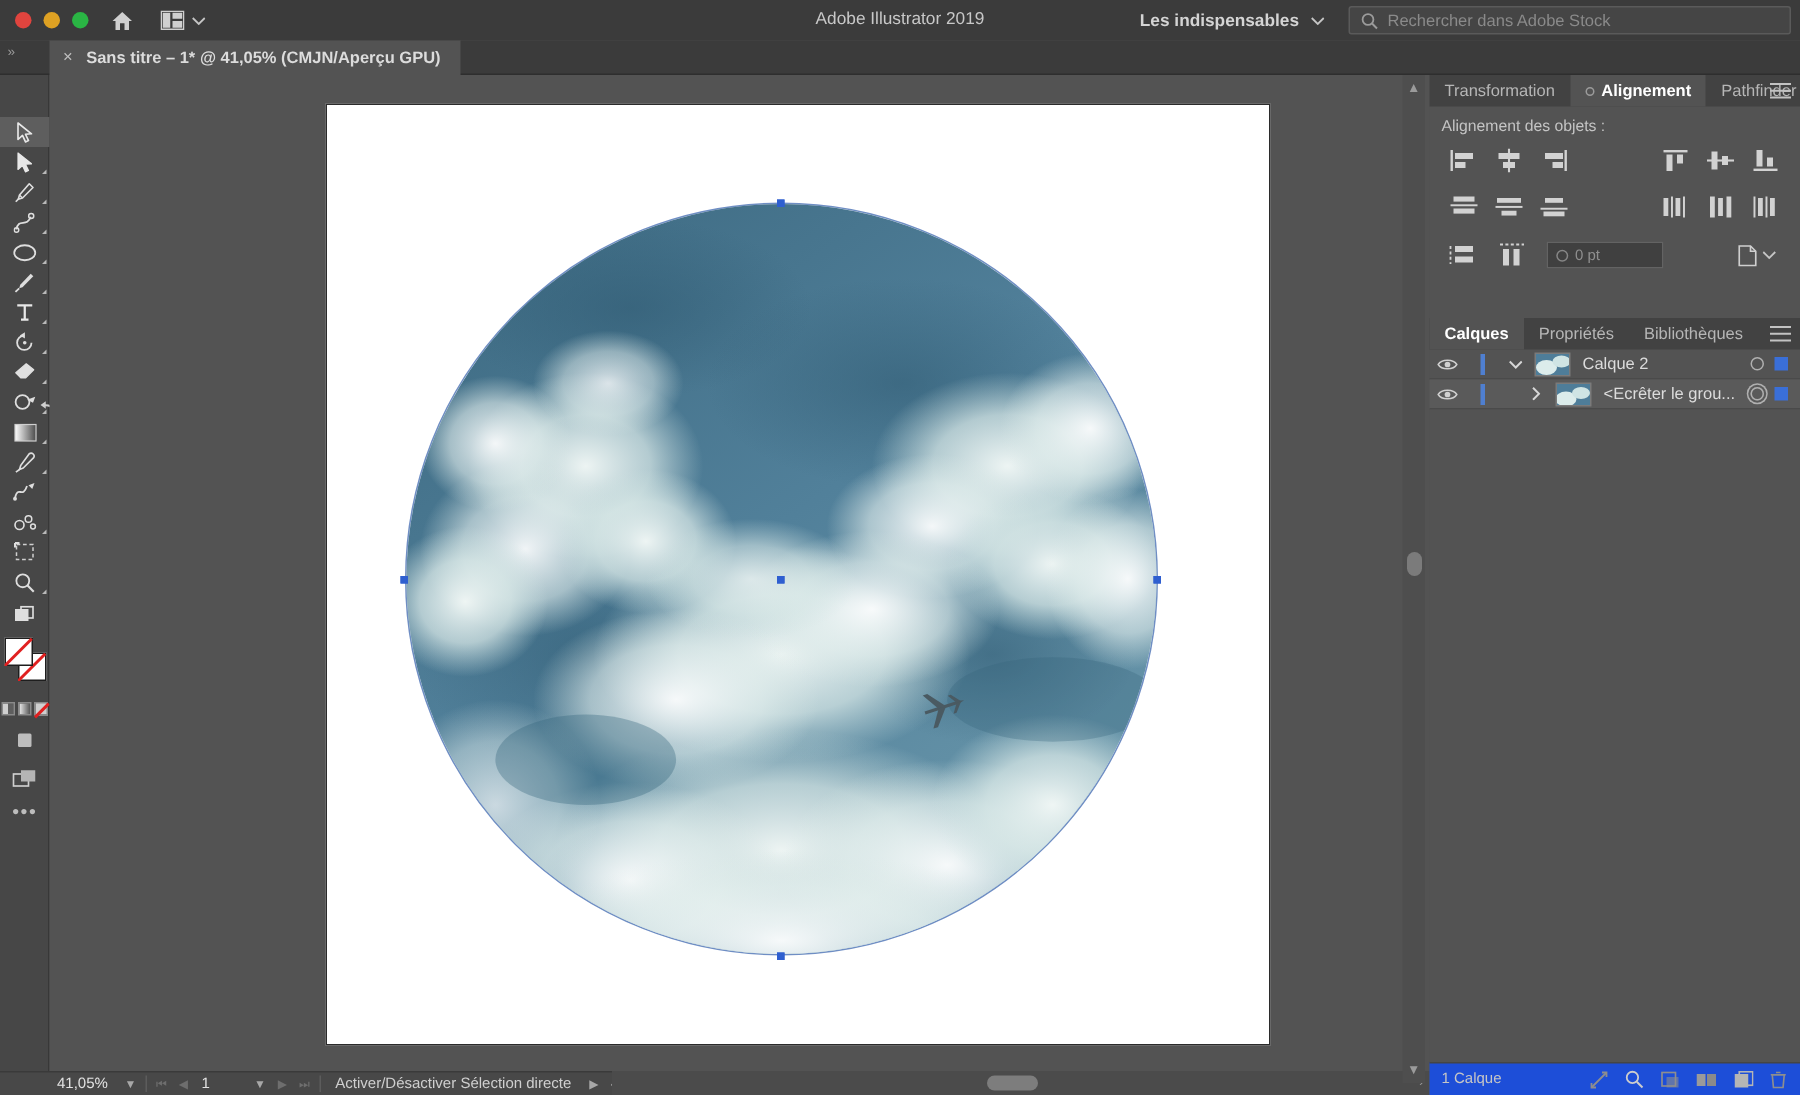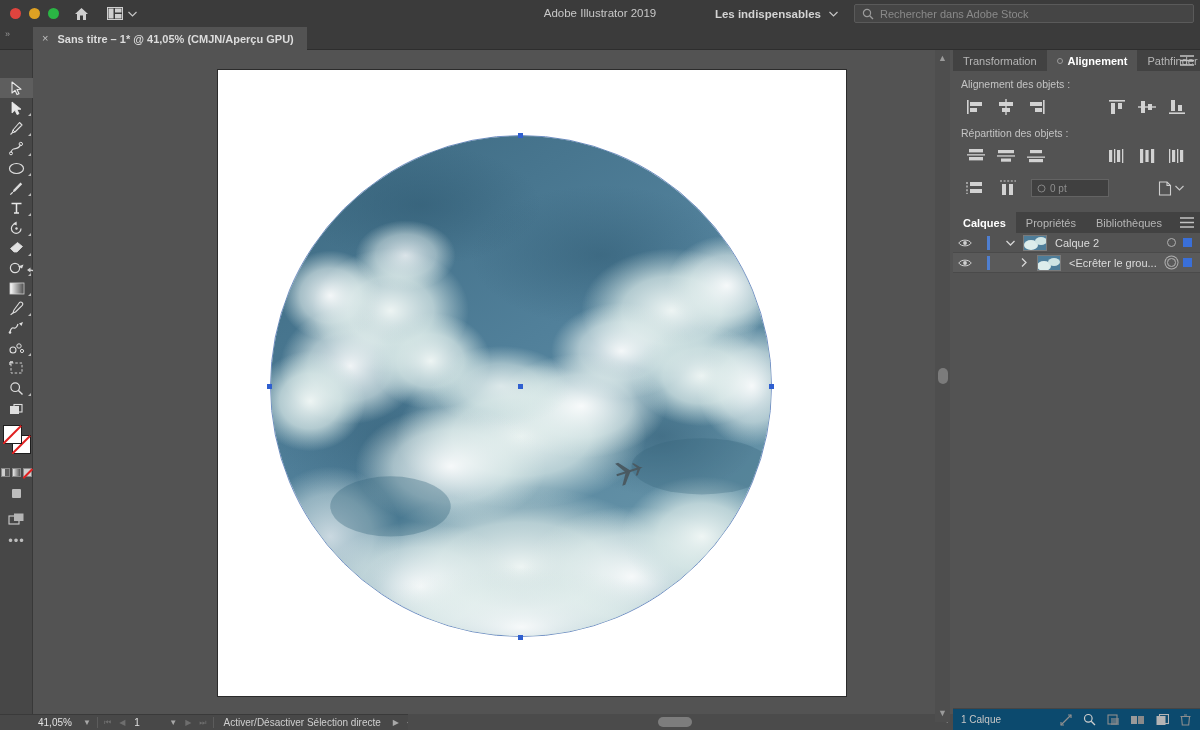--- a/index.html
+++ b/index.html
@@ -34,21 +34,21 @@
     display: flex; align-items: center; gap: 0px; padding-right: 6px;
   }
   .workspace-btn {
     display: flex; align-items: center; gap: 8px;
     color: #d4d4d4; font-size: 11.5px; font-weight: bold;
     padding: 4px 10px; border-radius: 2px;
   }
   .search-box {
     display: flex; align-items: center; gap: 6px;
     background: #454545; border: 1px solid #5a5a5a; border-radius: 2px;
-    height: 19px; width: 340px; padding: 0 7px; margin-left: 6px;
+    height: 19px; width: 295px; padding: 0 7px; margin-left: 6px;
   }
   .search-box .ph { color: #8a8a8a; font-size: 11px; white-space: nowrap; }
 
   
   .tabbar {
     position: absolute; left: 0; top: 27px; width: 1200px; height: 23px;
     background: #3b3b3b; border-bottom: 1px solid #2e2e2e;
   }
   .doc-tab {
     position: absolute; left: 33px; top: 0; height: 23px;
@@ -230,21 +230,21 @@
   .thumb-cell.indent { margin-left: 2px; }
   .layer-name { padding-left: 8px; white-space: nowrap; }
   .target-cell { margin-left: auto; display: flex; align-items: center; gap: 7px; padding-right: 8px; }
   .target-ring {
     width: 9px; height: 9px; border-radius: 50%; border: 1px solid #b0b0b0;
   }
   .target-ring.dbl { box-shadow: 0 0 0 1.5px #5a5a5a, 0 0 0 2.5px #b0b0b0; }
   .sel-sq { width: 9px; height: 9px; background: #3a6fd8; }
   .layers-footer {
     position: absolute; left: 0; right: 0; bottom: 0; height: 22px;
-    background: #0c4a6e; border-top: 1px solid #454545;
+    background: #1d4ed8; border-top: 1px solid #454545;
     display: flex; align-items: center; font-size: 10px; color: #c6c6c6;
   }
   .lf-count { padding-left: 8px; }
   .lf-icons { margin-left: auto; display: flex; align-items: center; gap: 11px; padding-right: 9px; }
   .panel-vscroll {
     position: absolute; left: -18px; top: 0; width: 15px; height: 672px;
     background: #4e4e4e;
   }
   .panel-vscroll .thumb {
     position: absolute; left: 3px; top: 318px; width: 10px; height: 16px;
@@ -644,21 +644,20 @@
         <div class="align-btn">
           <svg width="20" height="16" viewBox="0 0 20 16">
               <rect x="2" y="13.4" width="16" height="1.6" fill="#d2d2d2"></rect>
               <rect x="4" y="1" width="4" height="11" fill="#d2d2d2"></rect>
               <rect x="11" y="6" width="4" height="6" fill="#d2d2d2"></rect>
             </svg>
         </div>
         <div style="width:8px"></div>
       </div>
 
-      <div class="grp-label">Répartition des objets :</div>
       <div class="icon-row">
         <div class="align-btn">
           <svg width="20" height="16" viewBox="0 0 20 16">
               <rect x="3" y="1" width="14" height="3.4" fill="#d2d2d2"></rect>
               <rect x="1" y="6.2" width="18" height="1.3" fill="#d2d2d2"></rect>
               <rect x="3" y="9" width="14" height="3.4" fill="#d2d2d2"></rect>
             </svg>
         </div>
         <div class="align-btn">
           <svg width="20" height="16" viewBox="0 0 20 16">

